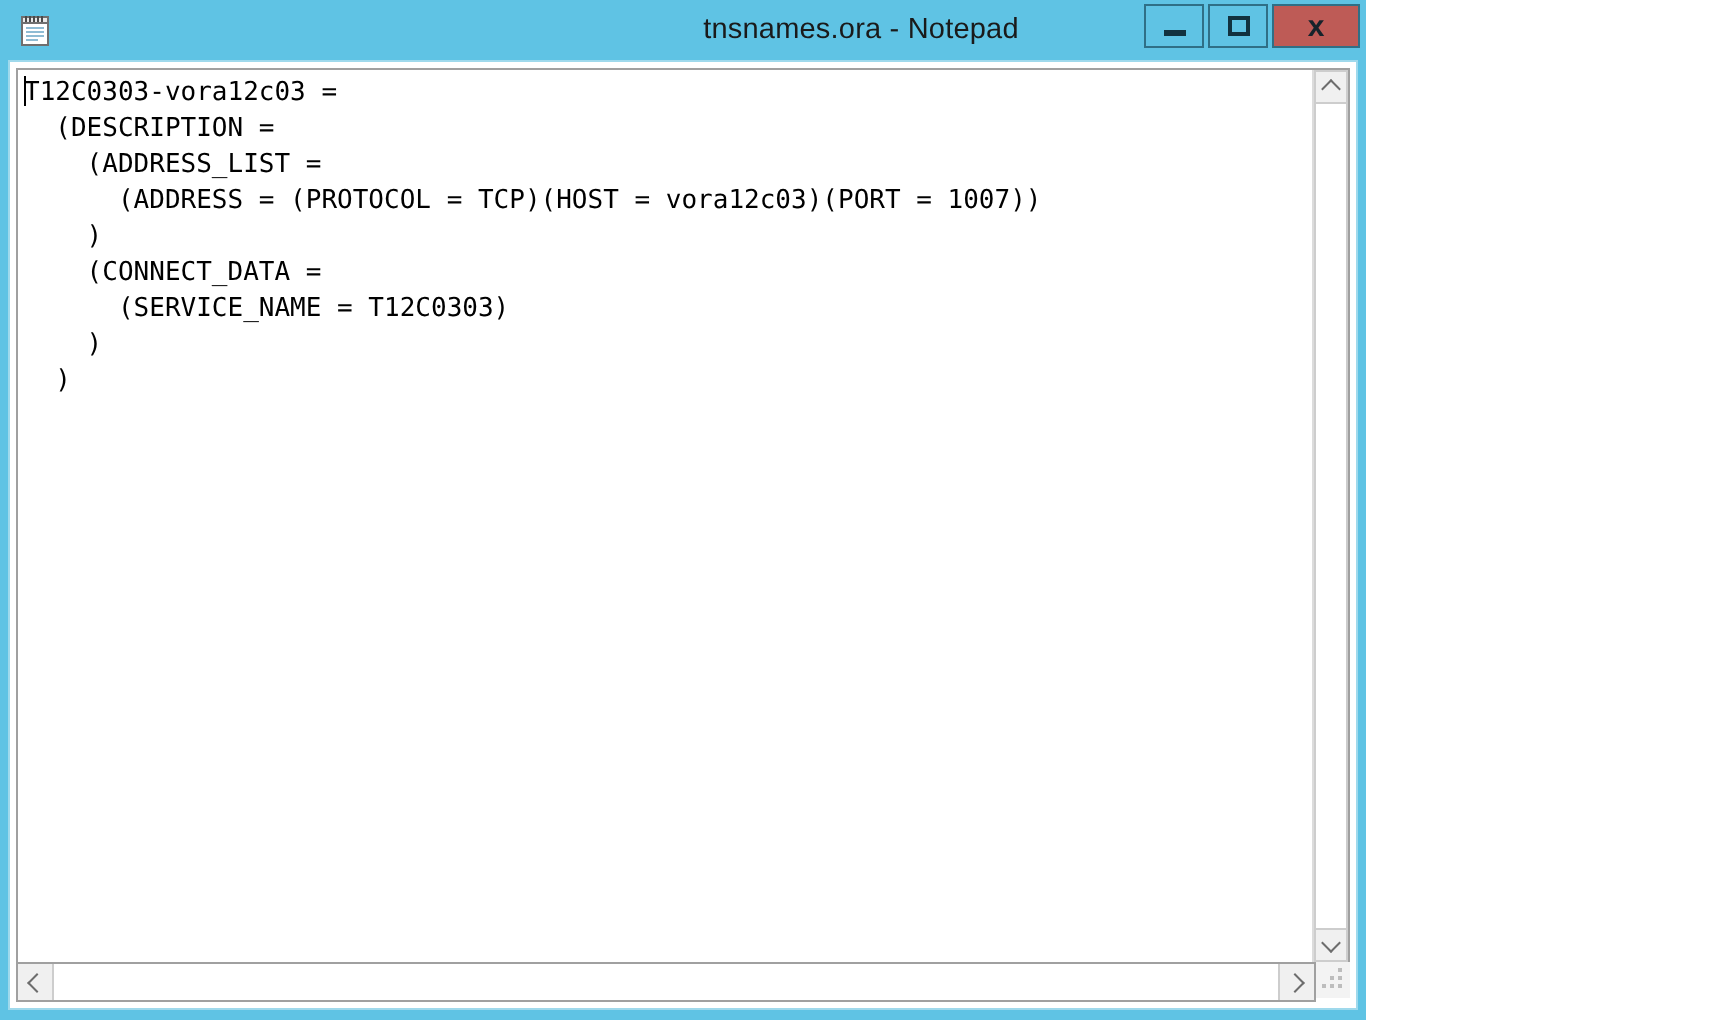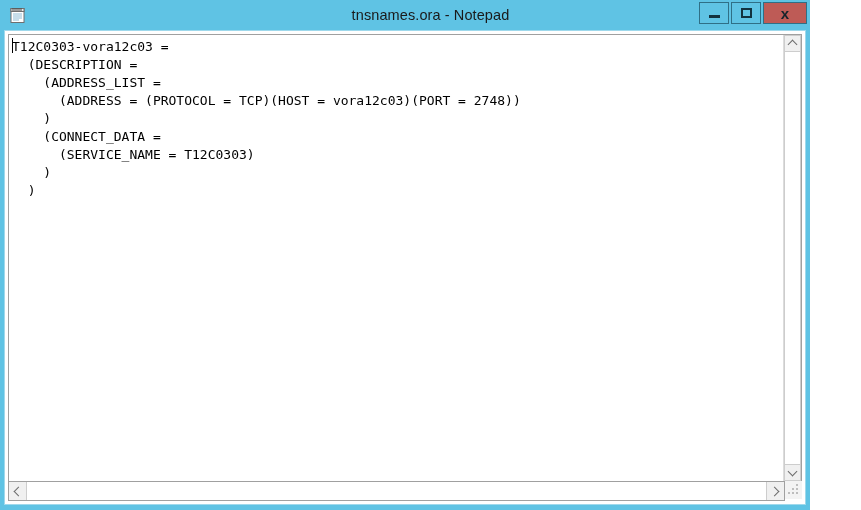--- a/index.html
+++ b/index.html
@@ -13,21 +13,21 @@
     height: 510px;
     overflow: hidden;
     font-family: "Liberation Sans", sans-serif;
     -webkit-font-smoothing: none;
   }
 
   
   #window {
     position: absolute;
     left: 0; top: 0;
-    width: 810px;
+    width: 683px;
     height: 510px;
     background: #5FC3E4;
     box-sizing: border-box;
     display: flex;
     flex-direction: column;
   }
 
   
   #titlebar {
     position: relative;
@@ -308,21 +308,21 @@
 
     <div id="editor-region">
 
       <div id="editor-row">
 
         <div id="text-area">
           <div id="caret"></div>
           <pre id="text-content">T12C0303-vora12c03 =
   (DESCRIPTION =
     (ADDRESS_LIST =
-      (ADDRESS = (PROTOCOL = TCP)(HOST = vora12c03)(PORT = 2748))
+      (ADDRESS = (PROTOCOL = TCP)(HOST = vora12c03)(PORT = 1007))
     )
     (CONNECT_DATA =
       (SERVICE_NAME = T12C0303)
     )
   )</pre>
         </div>
 
         <div id="vscroll">
           <div class="sb-arrow">
             <span class="chev up"></span>

